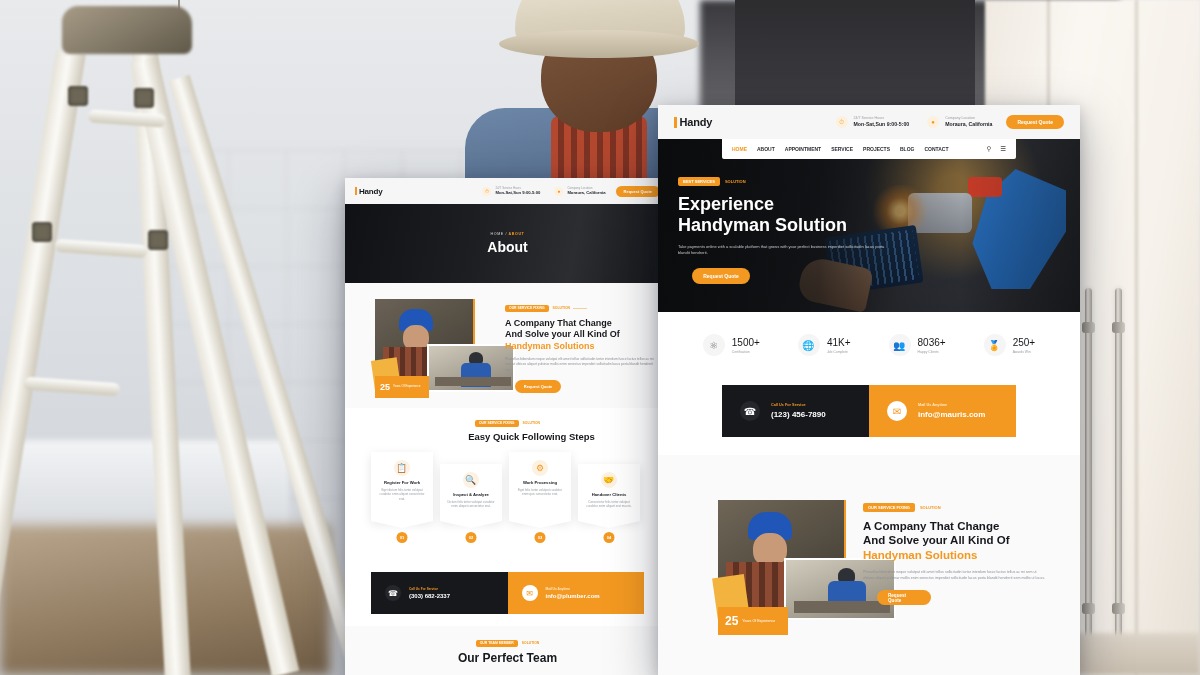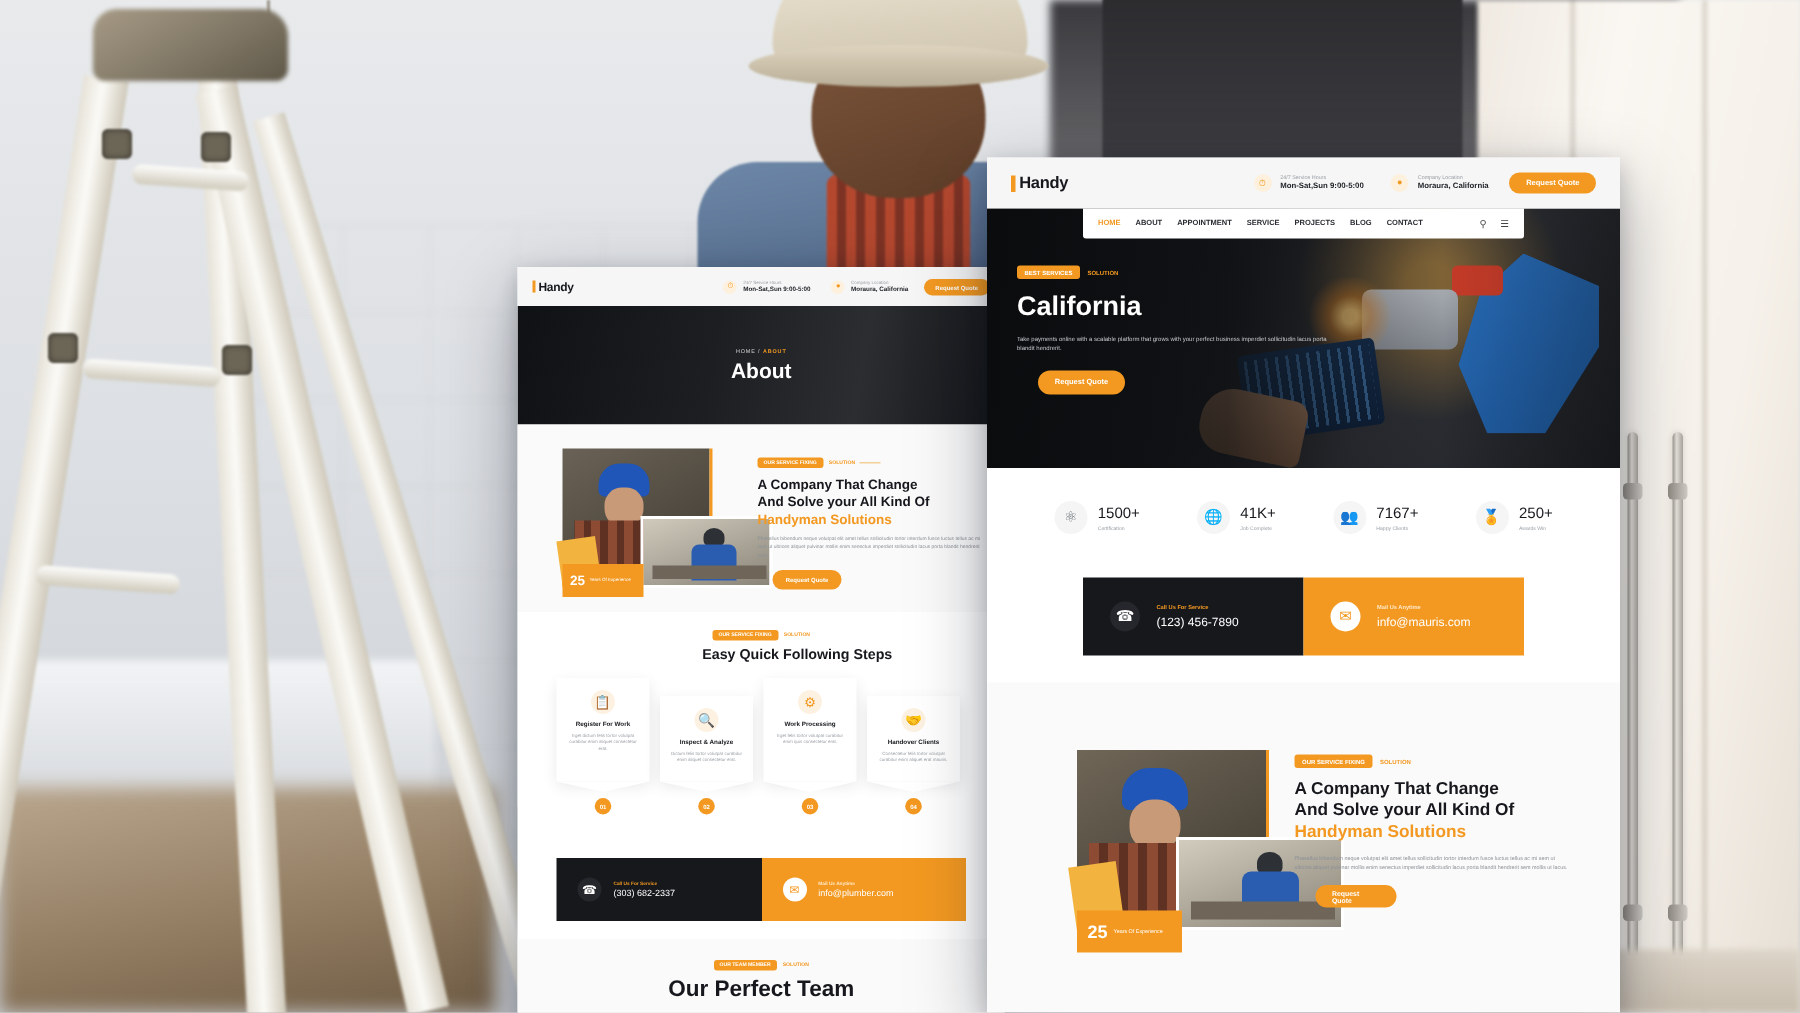--- a/index.html
+++ b/index.html
@@ -155,21 +155,21 @@
   
   .cbox { display:flex; align-items:center; overflow:hidden; position:relative; }
   .cbox.dark { background:#17181c; }
   .cbox.orange { background:#f39921; }
   .cbox-ico { border-radius:50%; display:flex; align-items:center; justify-content:center; flex:none; }
   .cbox.dark .cbox-ico { background:#26272c; color:#fff; }
   .cbox.orange .cbox-ico { background:#fff; color:#f39921; }
   .cbox-lbl { font-weight:700; }
   .cbox.dark .cbox-lbl { color:#f39921; }
   .cbox.orange .cbox-lbl { color:#ffe7c4; }
-  .cbox-val { color:#fff; font-weight:400; }
+  .cbox-val { color:#fff; font-weight:700; }
 
   
   #mockA { left:345px; top:178px; width:325px; height:510px; }
   #mockA .topbar { height:26px; padding:0 10px; }
   #mockA .logo { font-size:8px; }
   #mockA .logo-bar { width:2px; height:8px; margin-right:2px; }
   #mockA .info-grp { margin-left:auto; gap:4px; }
   #mockA .info-ico { width:9px; height:9px; font-size:5px; }
   #mockA .info-lbl { font-size:3px; line-height:4px; }
   #mockA .info-val { font-size:4.2px; line-height:6px; }
@@ -231,21 +231,21 @@
   #mockA .step-num { position:absolute; left:50%; transform:translateX(-50%); bottom:-22px; width:11px; height:11px; border-radius:50%; background:#f39921; color:#fff; font-size:4px; display:flex; align-items:center; justify-content:center; font-weight:700; }
 
   #mockA .cta-row { position:absolute; left:26px; top:394px; width:273px; display:flex; }
   #mockA .cbox { width:136.5px; height:42px; padding-left:14px; gap:8px; }
   #mockA .cbox-ico { width:16px; height:16px; font-size:8px; }
   #mockA .cbox-lbl { font-size:3.2px; }
   #mockA .cbox-val { font-size:6px; margin-top:2px; }
 
   #mockA .team-sec { position:absolute; left:0; top:448px; width:325px; height:62px; background:#fafafa; }
   #mockA .team-head { margin-top:14px; }
-  #mockA .team-title { font-size:15px; margin-top:4px; }
+  #mockA .team-title { font-size:12px; margin-top:4px; }
 
   
   #mockB { left:658px; top:105px; width:422px; height:570px; }
   #mockB .topbar { height:34px; padding:0 16px; }
   #mockB .logo { font-size:11px; }
   #mockB .logo-bar { width:2.5px; height:11px; margin-right:3px; }
   #mockB .info-grp { margin-left:auto; gap:6px; }
   #mockB .info-ico { width:12px; height:12px; font-size:6px; }
   #mockB .info-lbl { font-size:3.6px; line-height:5px; }
   #mockB .info-val { font-size:5.2px; line-height:7px; }
@@ -554,21 +554,22 @@
     <div class="tablet"></div>
     <div class="hand"></div>
     <div class="hero-fade"></div>
 
     <div class="hero-copy">
       <div class="tag-row">
         <span class="tag-pill">BEST SERVICES</span>
         <span class="tag-sub">SOLUTION</span>
       </div>
       <div class="hero-h">
-        <span>California</span><br>
+        <span>Experience</span><br>
+        <span>Handyman Solution</span>
       </div>
       <div class="hero-p">Take payments online with a scalable platform that grows with your perfect business imperdiet sollicitudin lacus porta blandit hendrerit.</div>
       <div class="btn-orange hero-btn">Request Quote</div>
     </div>
   </div>
 
   <div class="stats">
     <div class="stat">
       <div class="stat-ico">⚛</div>
       <div>
@@ -579,21 +580,21 @@
     <div class="stat">
       <div class="stat-ico">🌐</div>
       <div>
         <div class="stat-num">41K+</div>
         <div class="stat-lbl">Job Complete</div>
       </div>
     </div>
     <div class="stat">
       <div class="stat-ico">👥</div>
       <div>
-        <div class="stat-num">7167+</div>
+        <div class="stat-num">8036+</div>
         <div class="stat-lbl">Happy Clients</div>
       </div>
     </div>
     <div class="stat">
       <div class="stat-ico">🏅</div>
       <div>
         <div class="stat-num">250+</div>
         <div class="stat-lbl">Awards Win</div>
       </div>
     </div>

